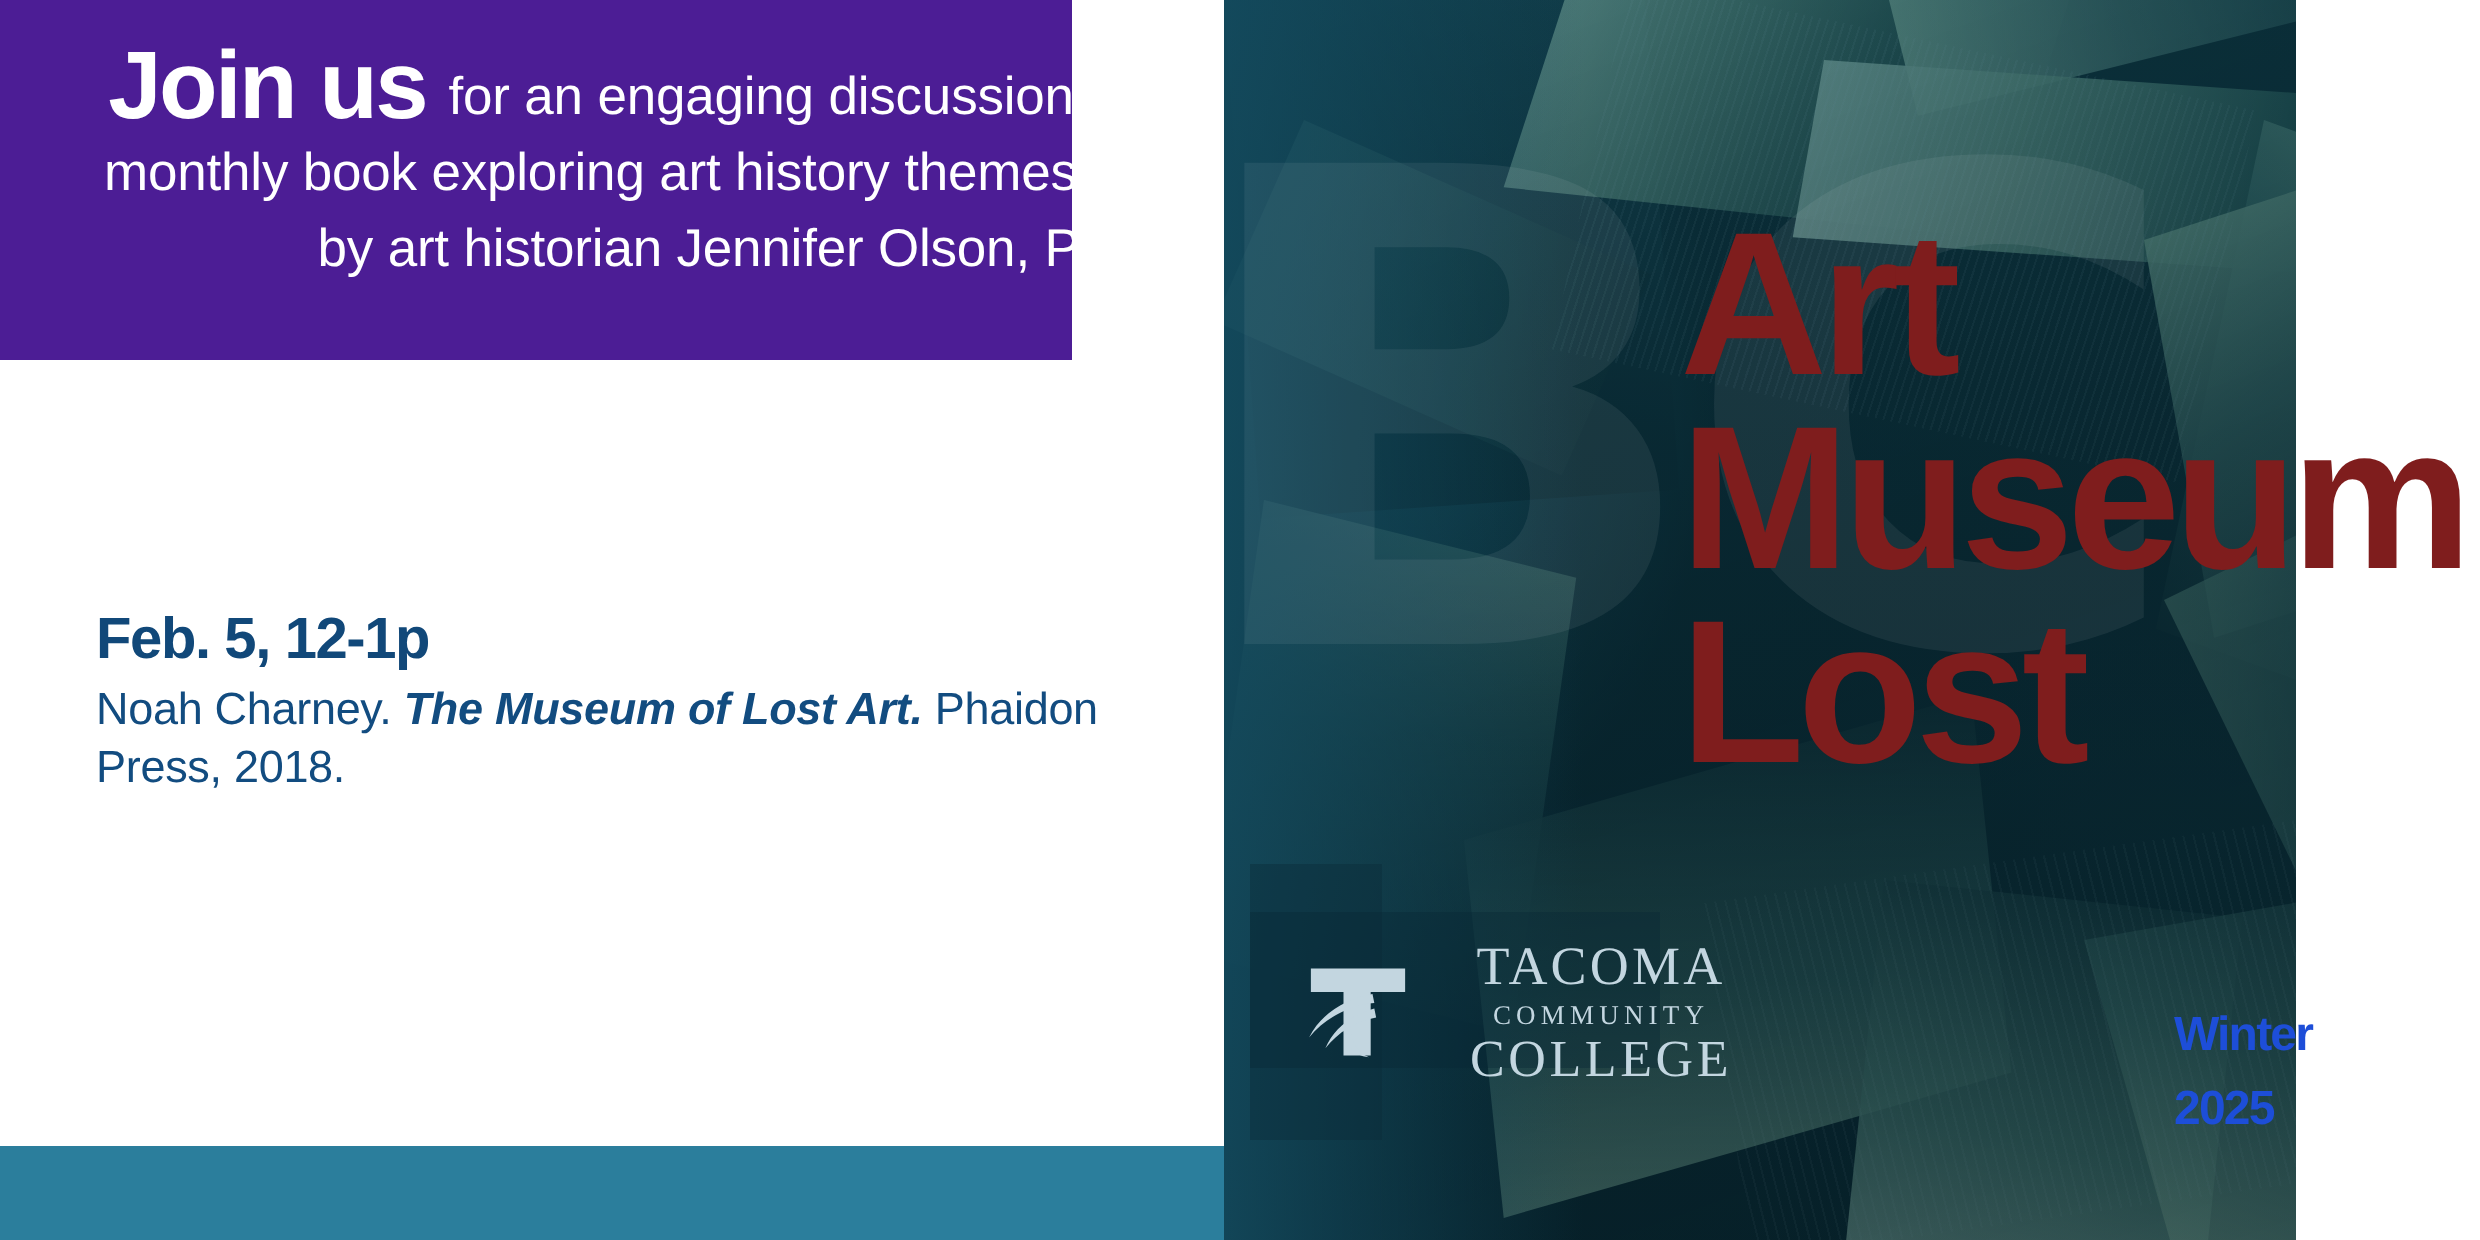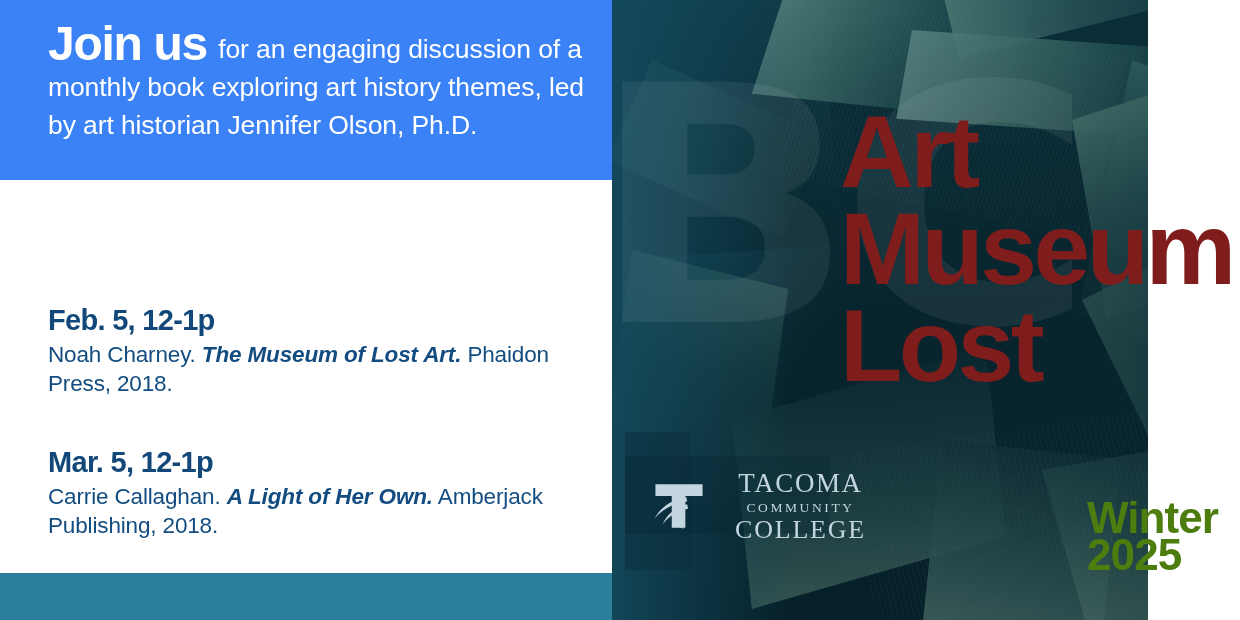--- a/index.html
+++ b/index.html
@@ -106,22 +106,23 @@
   }
   
   .photo-left-shade{
     position:absolute;left:0;top:0;width:180px;height:620px;
     background:linear-gradient(90deg, rgba(20,76,96,.85) 0%, rgba(20,76,96,0) 100%);
   }
 
   
   .header-block{
     position:absolute;left:0;top:0;
-    width:612px;height:180px;
-    background:#3b82f6;
+    width:536px;height:180px;
+    background:#4c1d95;
+    text-align:right;
   }
   .header-text{
     position:absolute;left:48px;top:22px;width:540px;
     color:#ffffff;
     font-size:26.5px;
     line-height:38px;
     font-weight:400;
     letter-spacing:-.1px;
   }
   .joinus{
@@ -179,23 +180,23 @@
     font-weight:800;
     font-size:102px;
     line-height:97px;
     letter-spacing:-3.5px;
     z-index:6;
   }
   .title-stack div{white-space:nowrap;}
   .season{
     position:absolute;
     left:1087px;top:499px;
-    color:#4d7c0f;
-    font-weight:800;
-    font-size:44px;
+    color:#1d4ed8;
+    font-weight:800;
+    font-size:24px;
     line-height:37px;
     letter-spacing:-.9px;
     z-index:7;
   }
 
   
   .logo-plate{
     position:absolute;
     left:625px;top:432px;
     width:66px;height:138px;
@@ -286,22 +287,18 @@
   </div>
 
   <div class="list-panel">
 
 
     <div class="entry e2">
       <div class="entry-date">Feb. 5, 12-1p</div>
       <div class="entry-cite"><span>Noah Charney. </span><i>The Museum of Lost Art.</i><span> Phaidon Press, 2018.</span></div>
     </div>
 
-    <div class="entry e3">
-      <div class="entry-date">Mar. 5, 12-1p</div>
-      <div class="entry-cite"><span>Carrie Callaghan. </span><i>A Light of Her Own.</i><span> Amberjack Publishing, 2018.</span></div>
-    </div>
 
   </div>
 
   <div class="footer-bar"></div>
 
 </div>
 
 </body></html>

